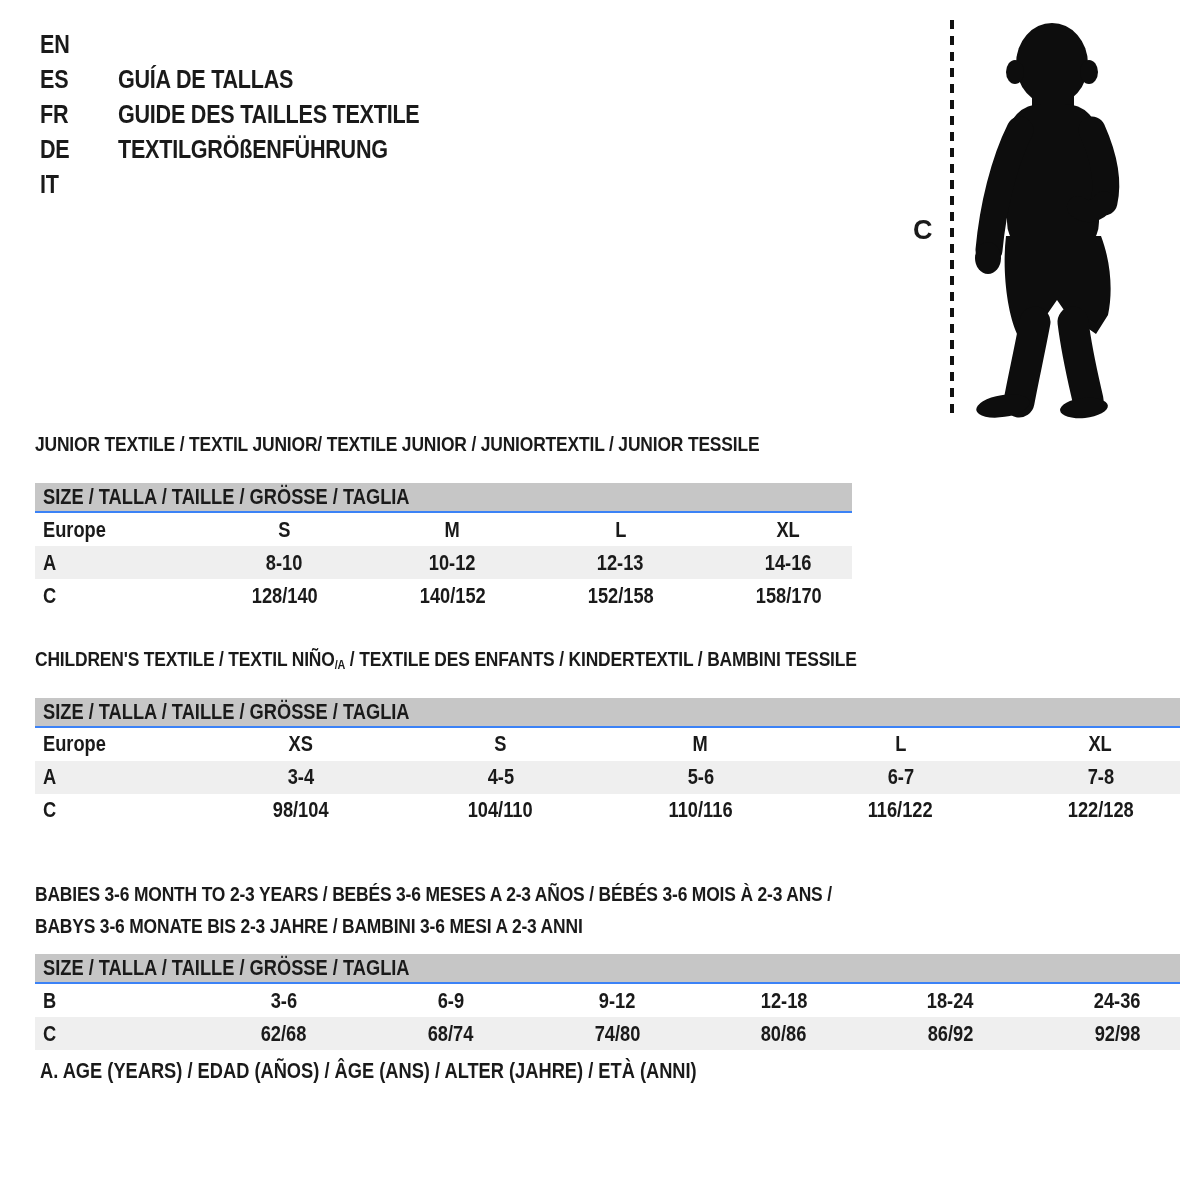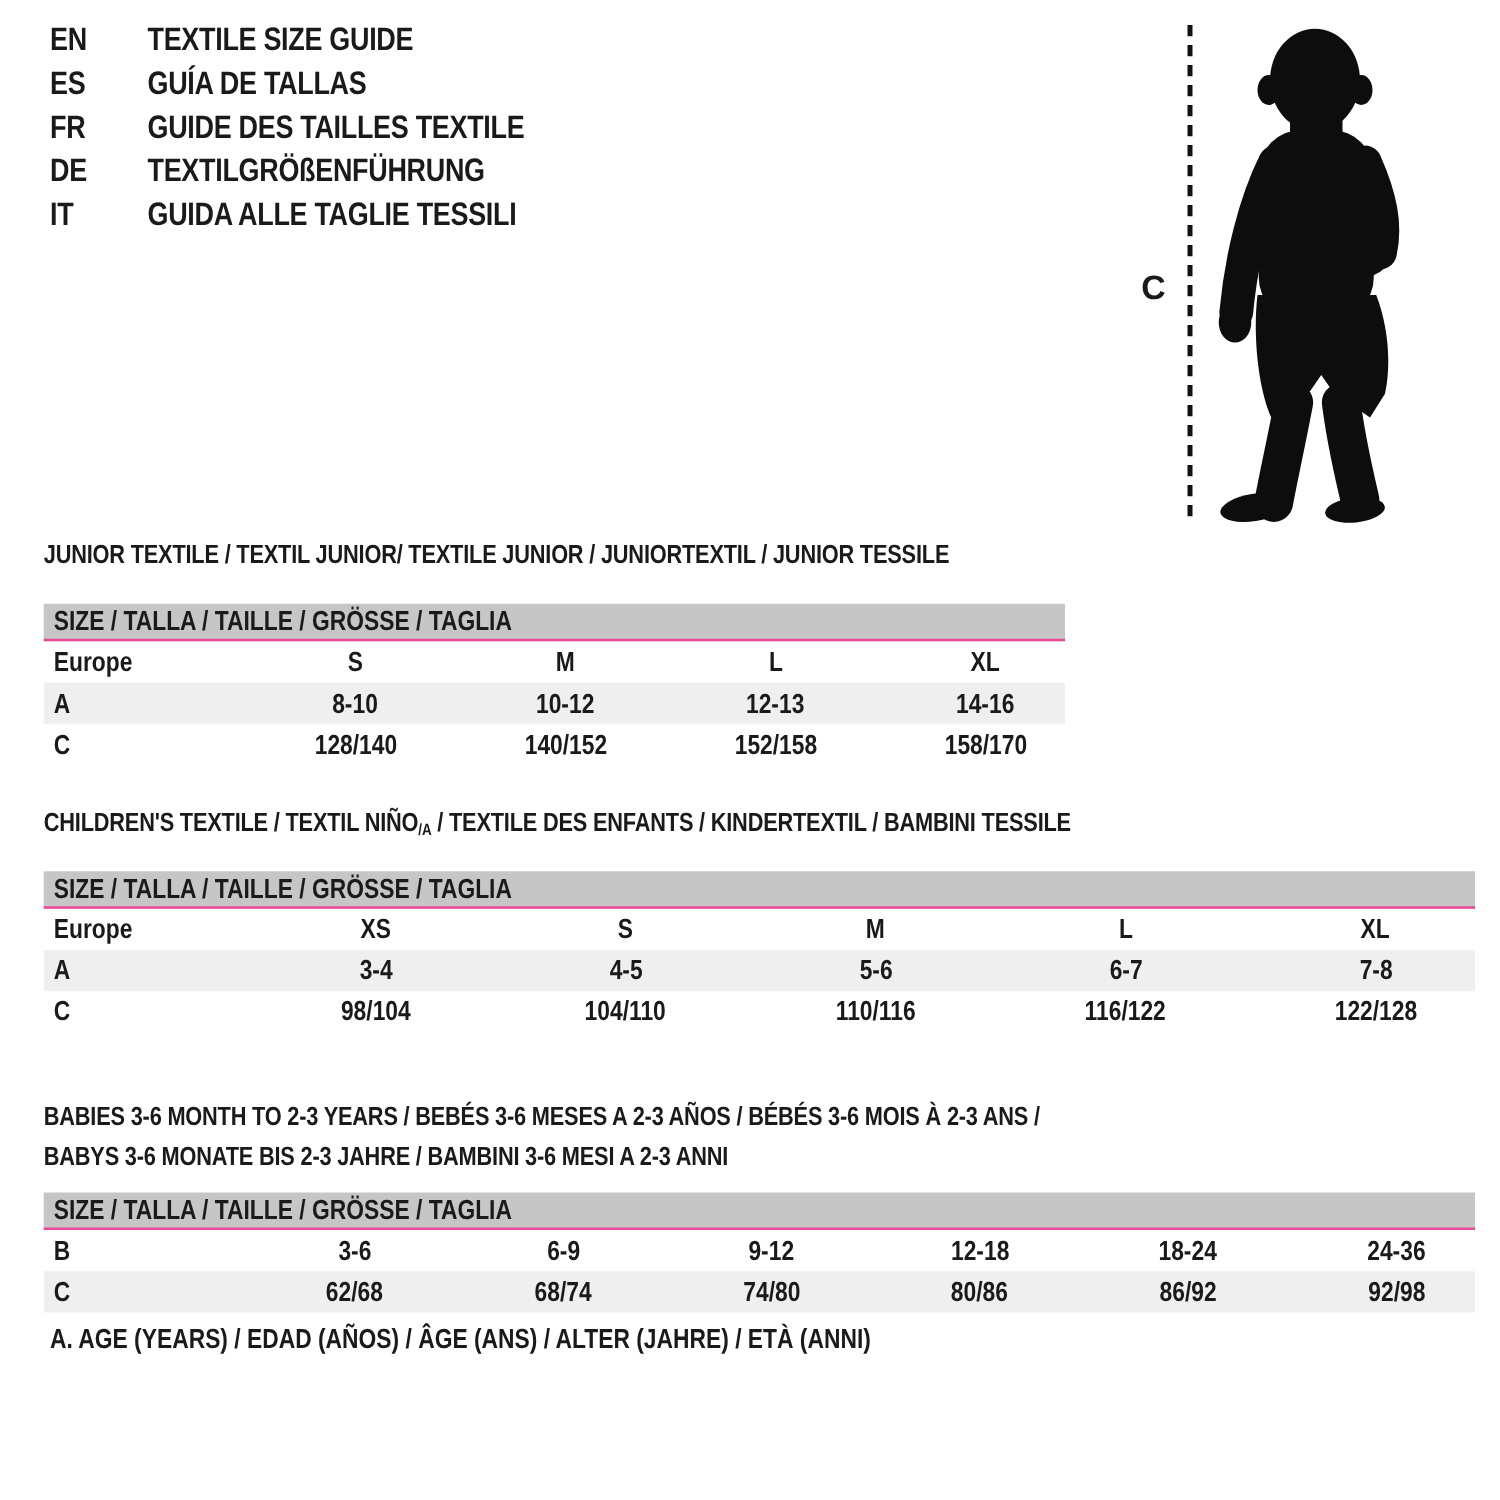--- a/index.html
+++ b/index.html
@@ -7,42 +7,42 @@
     width:1200px;height:1200px;background:#ffffff;
     font-family:"Liberation Sans",sans-serif;color:#1a1a1a;
   }
   .page{position:relative;width:1200px;height:1200px;overflow:hidden;background:#fff;}
 
   
   .sx{display:inline-block;transform:scaleX(0.83);transform-origin:0 50%;white-space:nowrap;}
   .sxc{display:inline-block;transform:scaleX(0.83);transform-origin:50% 50%;white-space:nowrap;}
 
   
-  .lang-list{position:absolute;left:40px;top:14px;}
+  .lang-list{position:absolute;left:40px;top:27px;}
   .lang-row{display:flex;height:35px;align-items:center;font-weight:700;font-size:26px;letter-spacing:-0.3px;}
   .lang-code{width:78px;}
 
   
   .figure-wrap{position:absolute;left:900px;top:12px;width:250px;height:412px;}
   .figure-c{position:absolute;left:913px;top:215px;font-size:27px;font-weight:700;}
 
   
   .sec{position:absolute;left:35px;}
   .sec-title{margin:0;font-size:21px;font-weight:700;line-height:28px;letter-spacing:-0.2px;}
   .sec-title .subA{font-size:0.62em;vertical-align:-0.22em;}
   #sec-junior{top:430px;width:817px;}
   #sec-children{top:645px;width:1145px;}
   #sec-babies{top:854px;width:1145px;}
   #sec-junior .tbl{margin-top:25px;}
   #sec-children .tbl{margin-top:19px;}
   #sec-babies .tbl{margin-top:12px;}
   .sec-title.two-line{line-height:32px;margin-top:24px;}
 
   .band{
-    height:30px;background:#c6c6c6;border-bottom:2px solid #ec4899;
+    height:30px;background:#c6c6c6;border-bottom:2px solid #3b82f6;
     display:flex;align-items:center;padding-left:8px;box-sizing:border-box;
     font-size:22px;font-weight:700;
   }
   .trow{display:grid;height:33px;align-items:center;font-size:22px;font-weight:700;gap:41px;}
   .cols5{grid-template-columns:145px repeat(4,1fr);}
   .cols6{grid-template-columns:145px repeat(5,1fr);}
   .cols7{grid-template-columns:145px repeat(6,1fr);}
   .cell{text-align:center;}
   .cell.label{text-align:left;padding-left:8px;}
   .shaded{background:#efefef;}
@@ -52,37 +52,35 @@
   .fn{font-size:22px;font-weight:700;line-height:33px;}
 </style>
 </head>
 <body>
 
 <div class="page">
 
   <div class="lang-list">
     <div class="lang-row">
       <span class="lang-code"><span class="sx">EN</span></span>
-      <span class="lang-title"><span class="sx">TEXTILE SIZE GUIDE</span></span>
     </div>
     <div class="lang-row">
       <span class="lang-code"><span class="sx">ES</span></span>
       <span class="lang-title"><span class="sx">GUÍA DE TALLAS</span></span>
     </div>
     <div class="lang-row">
       <span class="lang-code"><span class="sx">FR</span></span>
       <span class="lang-title"><span class="sx">GUIDE DES TAILLES TEXTILE</span></span>
     </div>
     <div class="lang-row">
       <span class="lang-code"><span class="sx">DE</span></span>
       <span class="lang-title"><span class="sx">TEXTILGRÖßENFÜHRUNG</span></span>
     </div>
     <div class="lang-row">
       <span class="lang-code"><span class="sx">IT</span></span>
-      <span class="lang-title"><span class="sx">GUIDA ALLE TAGLIE TESSILI</span></span>
     </div>
   </div>
 
   <span class="figure-c">C</span>
 
   <div class="figure-wrap">
     <svg width="250" height="412" viewBox="0 0 250 412">
       <g fill="#0d0d0d" stroke="none">
         <line x1="52" y1="8" x2="52" y2="404" stroke="#111" stroke-width="4" stroke-dasharray="9 7"></line>
         <g>

